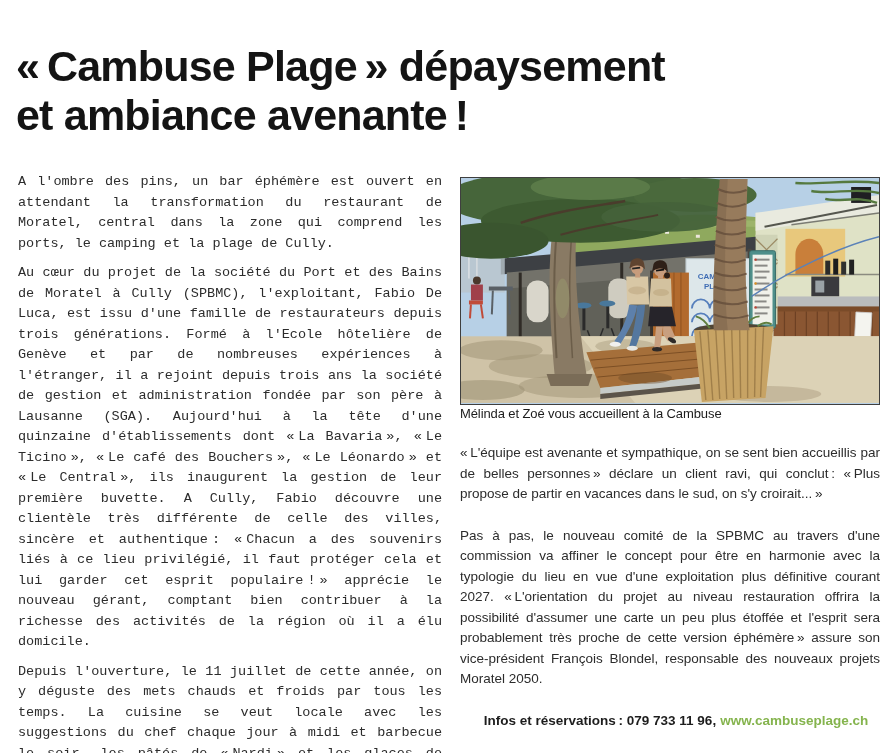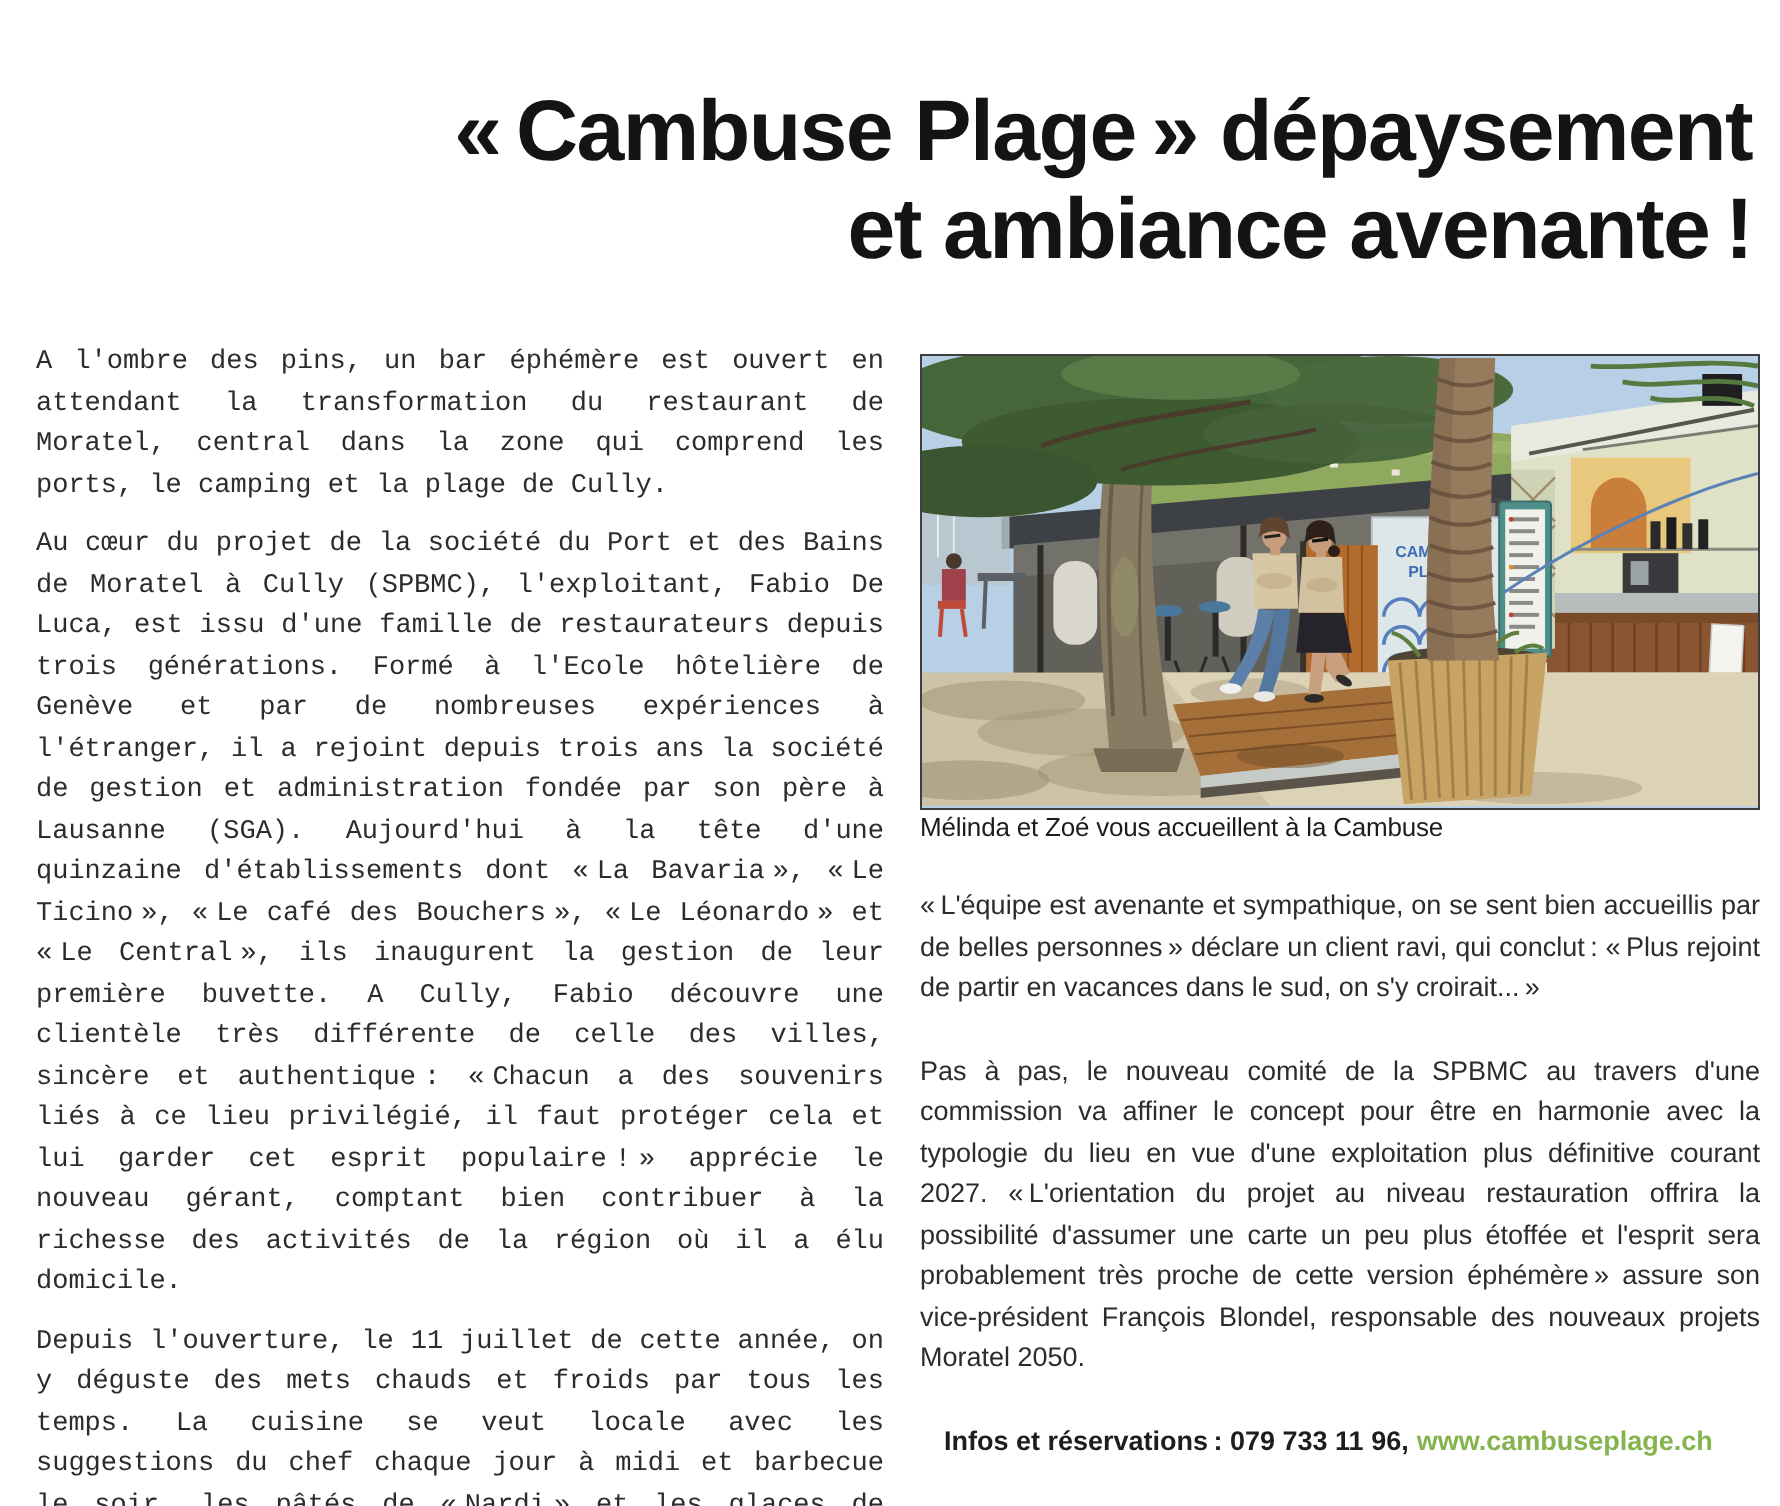--- a/index.html
+++ b/index.html
@@ -27,34 +27,34 @@
   .photo-frame svg{display:block;width:100%;height:100%;}
   .right-col{
     position:absolute;left:460px;top:406px;width:420px;
     font-size:13.5px;line-height:20.5px;text-align:justify;
   }
   .caption{
     text-align:left;font-size:13px;letter-spacing:-0.1px;color:#1c1c1c;
     margin:0 0 19px 0;line-height:16px;
   }
   .right-col p{margin:0 0 21px 0;}
-  .contact{font-weight:700;color:#1d1d1d;margin:0 0 16px 0;text-align:left;font-size:13.5px;padding-left:12px;}
+  .contact{font-weight:700;color:#1d1d1d;margin:0 0 16px 0;text-align:center;font-size:13.5px;padding-left:12px;}
   .contact a{color:#85b44e;text-decoration:none;font-weight:700;margin-left:4px;}
   .byline{
     text-align:right;font-style:italic;font-size:14.5px;color:#222;margin:0;
   }
   .sign-text{font-family:"Liberation Sans",sans-serif;font-weight:700;fill:#3f6db4;}
 </style>
 </head>
 <body>
 
 <div class="page">
 
 
-  <h1 class="headline" style="margin:0;text-align:right;">
+  <h1 class="headline" style="margin:0;">
     <span>« Cambuse Plage » dépaysement</span><br>
     <span>et ambiance avenante !</span>
   </h1>
 
   <div class="left-col">
     <p>A l'ombre des pins, un bar éphémère est ouvert en attendant la transformation du restaurant de Moratel, central dans la zone qui comprend les ports, le camping et la plage de Cully.</p>
     <p>Au cœur du projet de la société du Port et des Bains de Moratel à Cully (SPBMC), l'exploitant, Fabio De Luca, est issu d'une famille de restaurateurs depuis trois générations. Formé à l'Ecole hôtelière de Genève et par de nombreuses expériences à l'étranger, il a rejoint depuis trois ans la société de gestion et administration fondée par son père à Lausanne (SGA). Aujourd'hui à la tête d'une quinzaine d'établissements dont « La Bavaria », « Le Ticino », « Le café des Bouchers », « Le Léonardo » et « Le Central », ils inaugurent la gestion de leur première buvette. A Cully, Fabio découvre une clientèle très différente de celle des villes, sincère et authentique : « Chacun a des souvenirs liés à ce lieu privilégié, il faut protéger cela et lui garder cet esprit populaire ! » apprécie le nouveau gérant, comptant bien contribuer à la richesse des activités de la région où il a élu domicile.</p>
     <p>Depuis l'ouverture, le 11 juillet de cette année, on y déguste des mets chauds et froids par tous les temps. La cuisine se veut locale avec les suggestions du chef chaque jour à midi et barbecue le soir, les pâtés de « Nardi » et les glaces de « L'artisan glacier ». En boissons, une grande variété s'offre aux visiteurs. L'exploitant propose des vins de provenance de Lavaux exclusivement, un chasselas Lavaux AOP par lieu de production marque cette envie d'ancrage régional. Une grande variété de cocktails avec et sans alcool, un Lavaux Spritz au mousseux du domaine Pascal Dance, d'Aran, un Vermouth « 1890 Lavaux » de Terres de Lavaux enrichissent l'offre des rafraichissements.</p>
   </div>
 
@@ -306,19 +306,19 @@
       <g stroke="#55793f" stroke-width="2.4" fill="none">
         <path d="M420,4 C390,0 360,6 336,4"></path>
         <path d="M420,14 C396,8 372,16 352,12"></path>
         <path d="M418,24 C398,16 380,24 366,20"></path>
       </g>
     </svg>
   </div>
 
   <div class="right-col">
     <p class="caption">Mélinda et Zoé vous accueillent à la Cambuse</p>
-    <p>« L'équipe est avenante et sympathique, on se sent bien accueillis par de belles personnes » déclare un client ravi, qui conclut : « Plus rejoint de partir en vacances dans le sud, on s'y croirait... »</p>
+    <p>« L'équipe est avenante et sympathique, on se sent bien accueillis par de belles personnes » déclare un client ravi, qui conclut : « Plus propose de partir en vacances dans le sud, on s'y croirait... »</p>
     <p>Pas à pas, le nouveau comité de la SPBMC au travers d'une commission va affiner le concept pour être en harmonie avec la typologie du lieu en vue d'une exploitation plus définitive courant 2027. « L'orientation du projet au niveau restauration offrira la possibilité d'assumer une carte un peu plus étoffée et l'esprit sera probablement très proche de cette version éphémère » assure son vice-président François Blondel, responsable des nouveaux projets Moratel 2050.</p>
     <p class="contact"><span>Infos et réservations : 079 733 11 96,</span><a href="#">www.cambuseplage.ch</a></p>
     <p class="byline">Carmilla Schmidt pour LABEL</p>
   </div>
 
 </div>
 
 </body></html>

